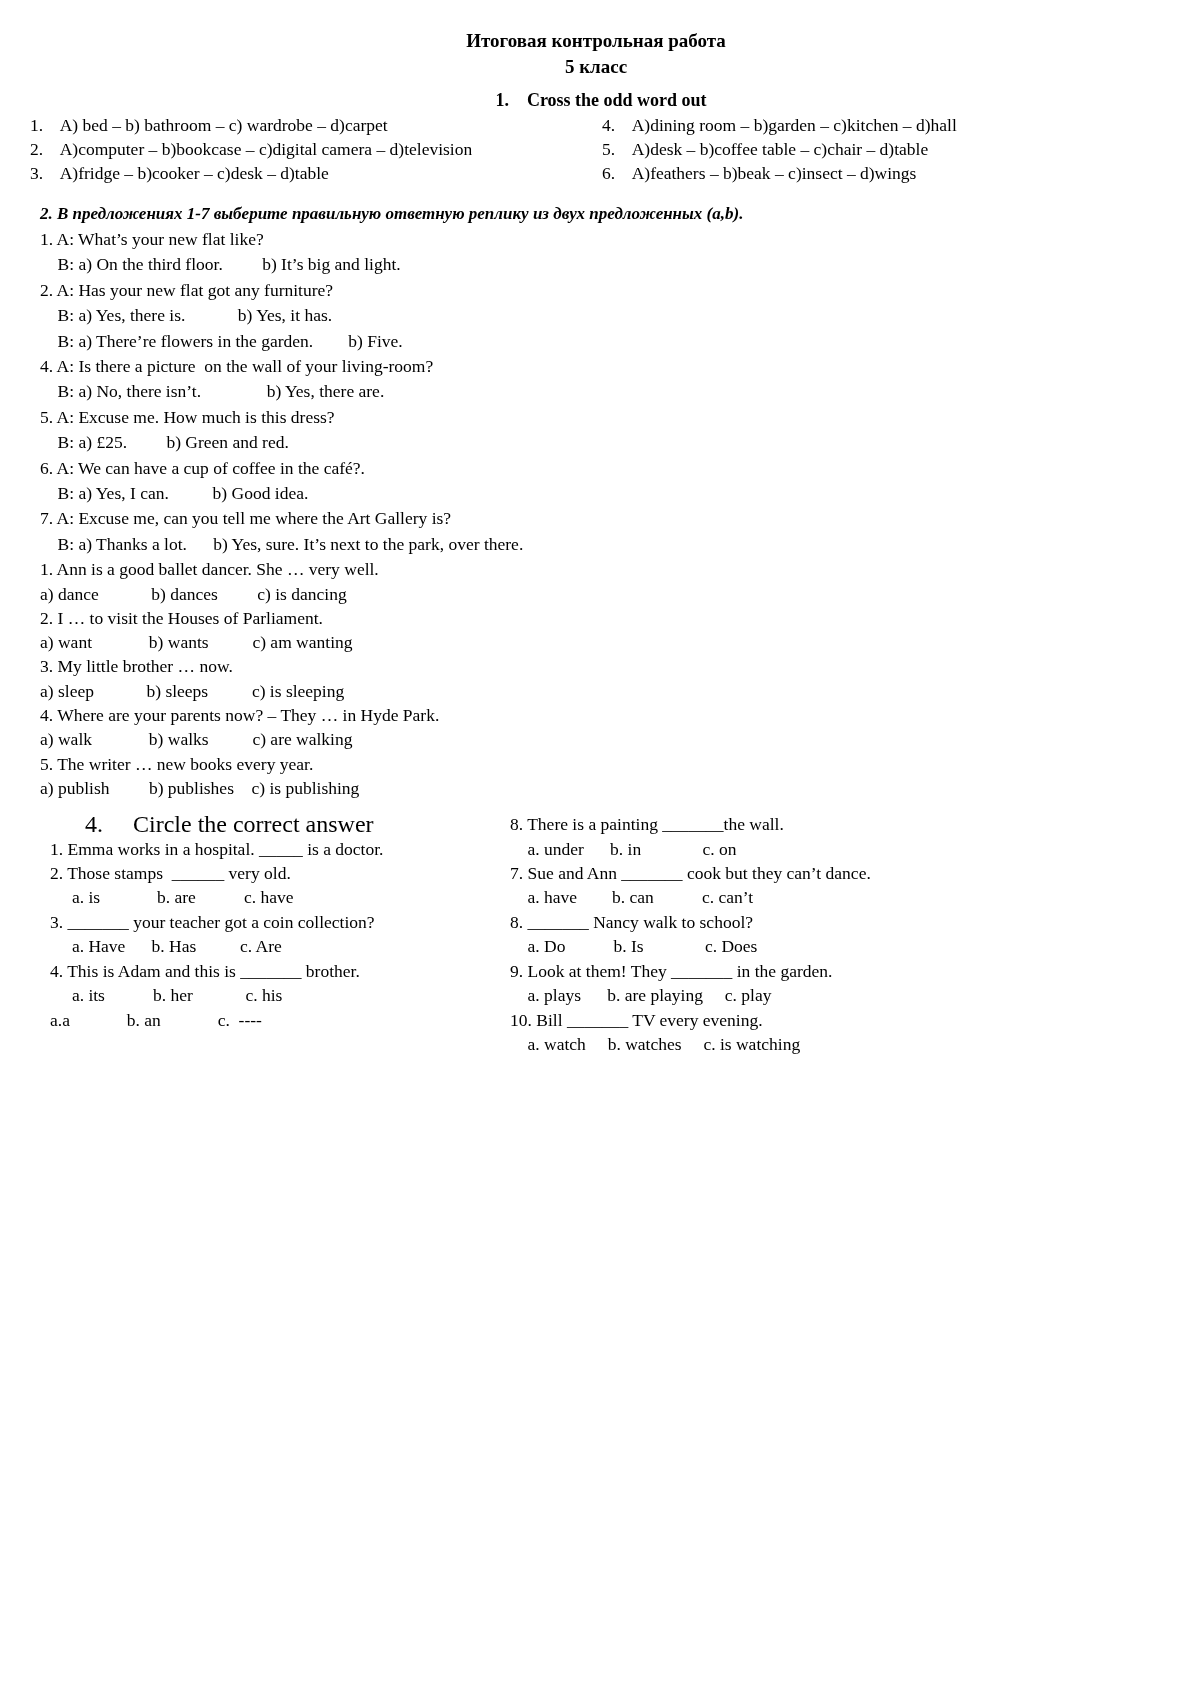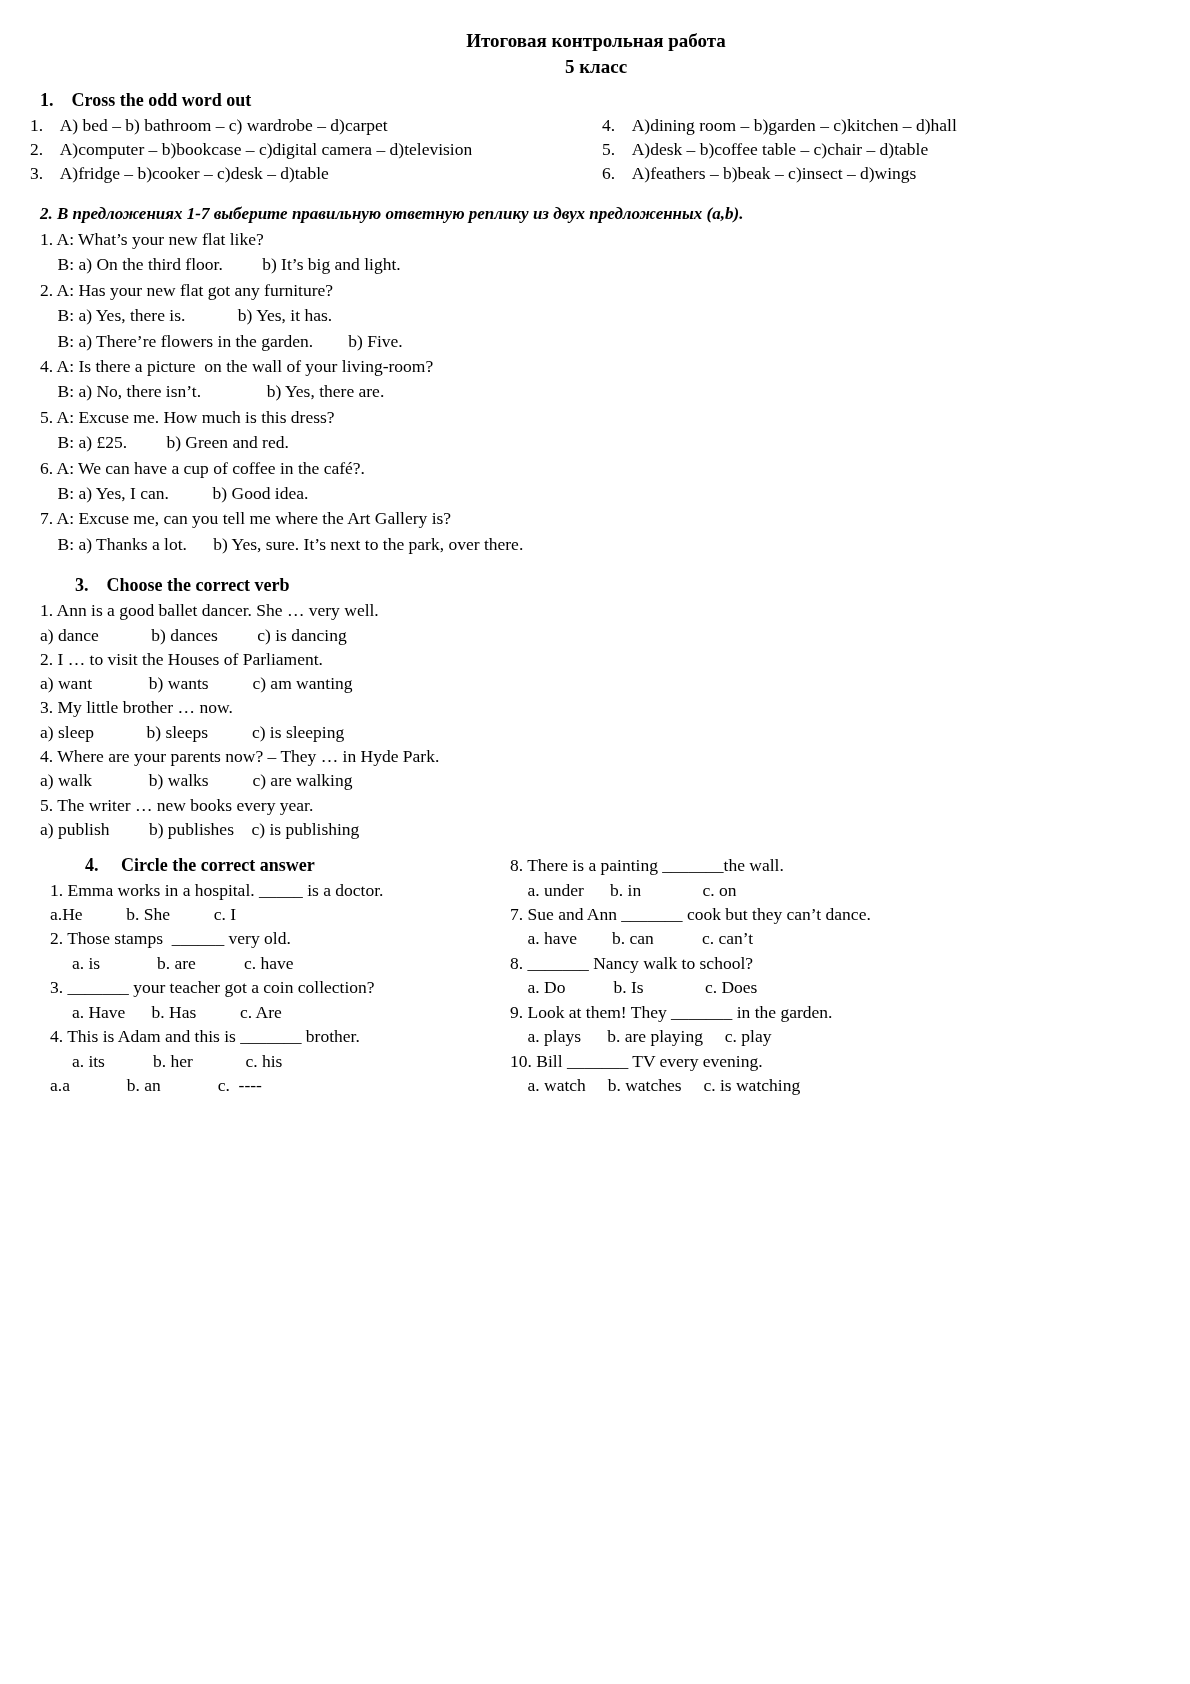--- a/index.html
+++ b/index.html
@@ -33,20 +33,21 @@
     white-space: pre-wrap;
   }
   
   .s1-heading {
     font-weight: bold;
     font-size: 18px;
     line-height: 25px;
     padding-left: 10px;
     margin-top: 8px;
     white-space: pre-wrap;
+    text-align: center;
   }
   .s1-cols { display: flex; align-items: center; }
   .s1-left { width: 572px; flex: 0 0 572px; }
   .s1-right { flex: 1; }
   
   .s2-heading {
     font-weight: bold;
     font-style: italic;
     font-size: 17px;
     line-height: 26px;
@@ -63,22 +64,22 @@
     padding-left: 45px;
     margin-top: 16px;
     white-space: pre-wrap;
   }
   .s3-lines .line { line-height: 24.3px; padding-left: 10px; }
   
   .s4-cols { display: flex; margin-top: 12px; }
   .s4-left { width: 480px; flex: 0 0 480px; }
   .s4-right { flex: 1; }
   .s4-heading {
-    font-weight: bold;
-    font-size: 18px;
+    font-weight: normal;
+    font-size: 24px;
     line-height: 24.4px;
     padding-left: 55px;
     white-space: pre-wrap;
   }
   .s4-left .line { line-height: 24.4px; padding-left: 20px; }
   .s4-right .line { line-height: 24.4px; }
 </style>
 </head>
 <body>
 
@@ -111,39 +112,37 @@
     <div class="line">4. A: Is there a picture  on the wall of your living-room?</div>
     <div class="line">    B: a) No, there isn’t.               b) Yes, there are.</div>
     <div class="line">5. A: Excuse me. How much is this dress?</div>
     <div class="line">    B: a) £25.         b) Green and red.</div>
     <div class="line">6. A: We can have a cup of coffee in the café?.</div>
     <div class="line">    B: a) Yes, I can.          b) Good idea.</div>
     <div class="line">7. A: Excuse me, can you tell me where the Art Gallery is?</div>
     <div class="line">    B: a) Thanks a lot.      b) Yes, sure. It’s next to the park, over there.</div>
   </div>
 
-  <div class="s3-heading">3.    Choose the correct verb</div>
   <div class="s3-lines">
     <div class="line">1. Ann is a good ballet dancer. She … very well.</div>
     <div class="line">a) dance            b) dances         c) is dancing</div>
     <div class="line">2. I … to visit the Houses of Parliament.</div>
     <div class="line">a) want             b) wants          c) am wanting</div>
     <div class="line">3. My little brother … now.</div>
     <div class="line">a) sleep            b) sleeps          c) is sleeping</div>
     <div class="line">4. Where are your parents now? – They … in Hyde Park.</div>
     <div class="line">a) walk             b) walks          c) are walking</div>
     <div class="line">5. The writer … new books every year.</div>
     <div class="line">a) publish         b) publishes    c) is publishing</div>
   </div>
 
   <div class="s4-cols">
     <div class="s4-left">
       <div class="s4-heading">4.     Circle the correct answer</div>
       <div class="line">1. Emma works in a hospital. _____ is a doctor.</div>
-      <div class="line">a.He          b. She          c. I</div>
       <div class="line">2. Those stamps  ______ very old.</div>
       <div class="line">     a. is             b. are           c. have</div>
       <div class="line">3. _______ your teacher got a coin collection?</div>
       <div class="line">     a. Have      b. Has          c. Are</div>
       <div class="line">4. This is Adam and this is _______ brother.</div>
       <div class="line">     a. its           b. her            c. his</div>
       <div class="line">a.a             b. an             c.  ----</div>
     </div>
     <div class="s4-right">
       <div class="line">8. There is a painting _______the wall.</div>

